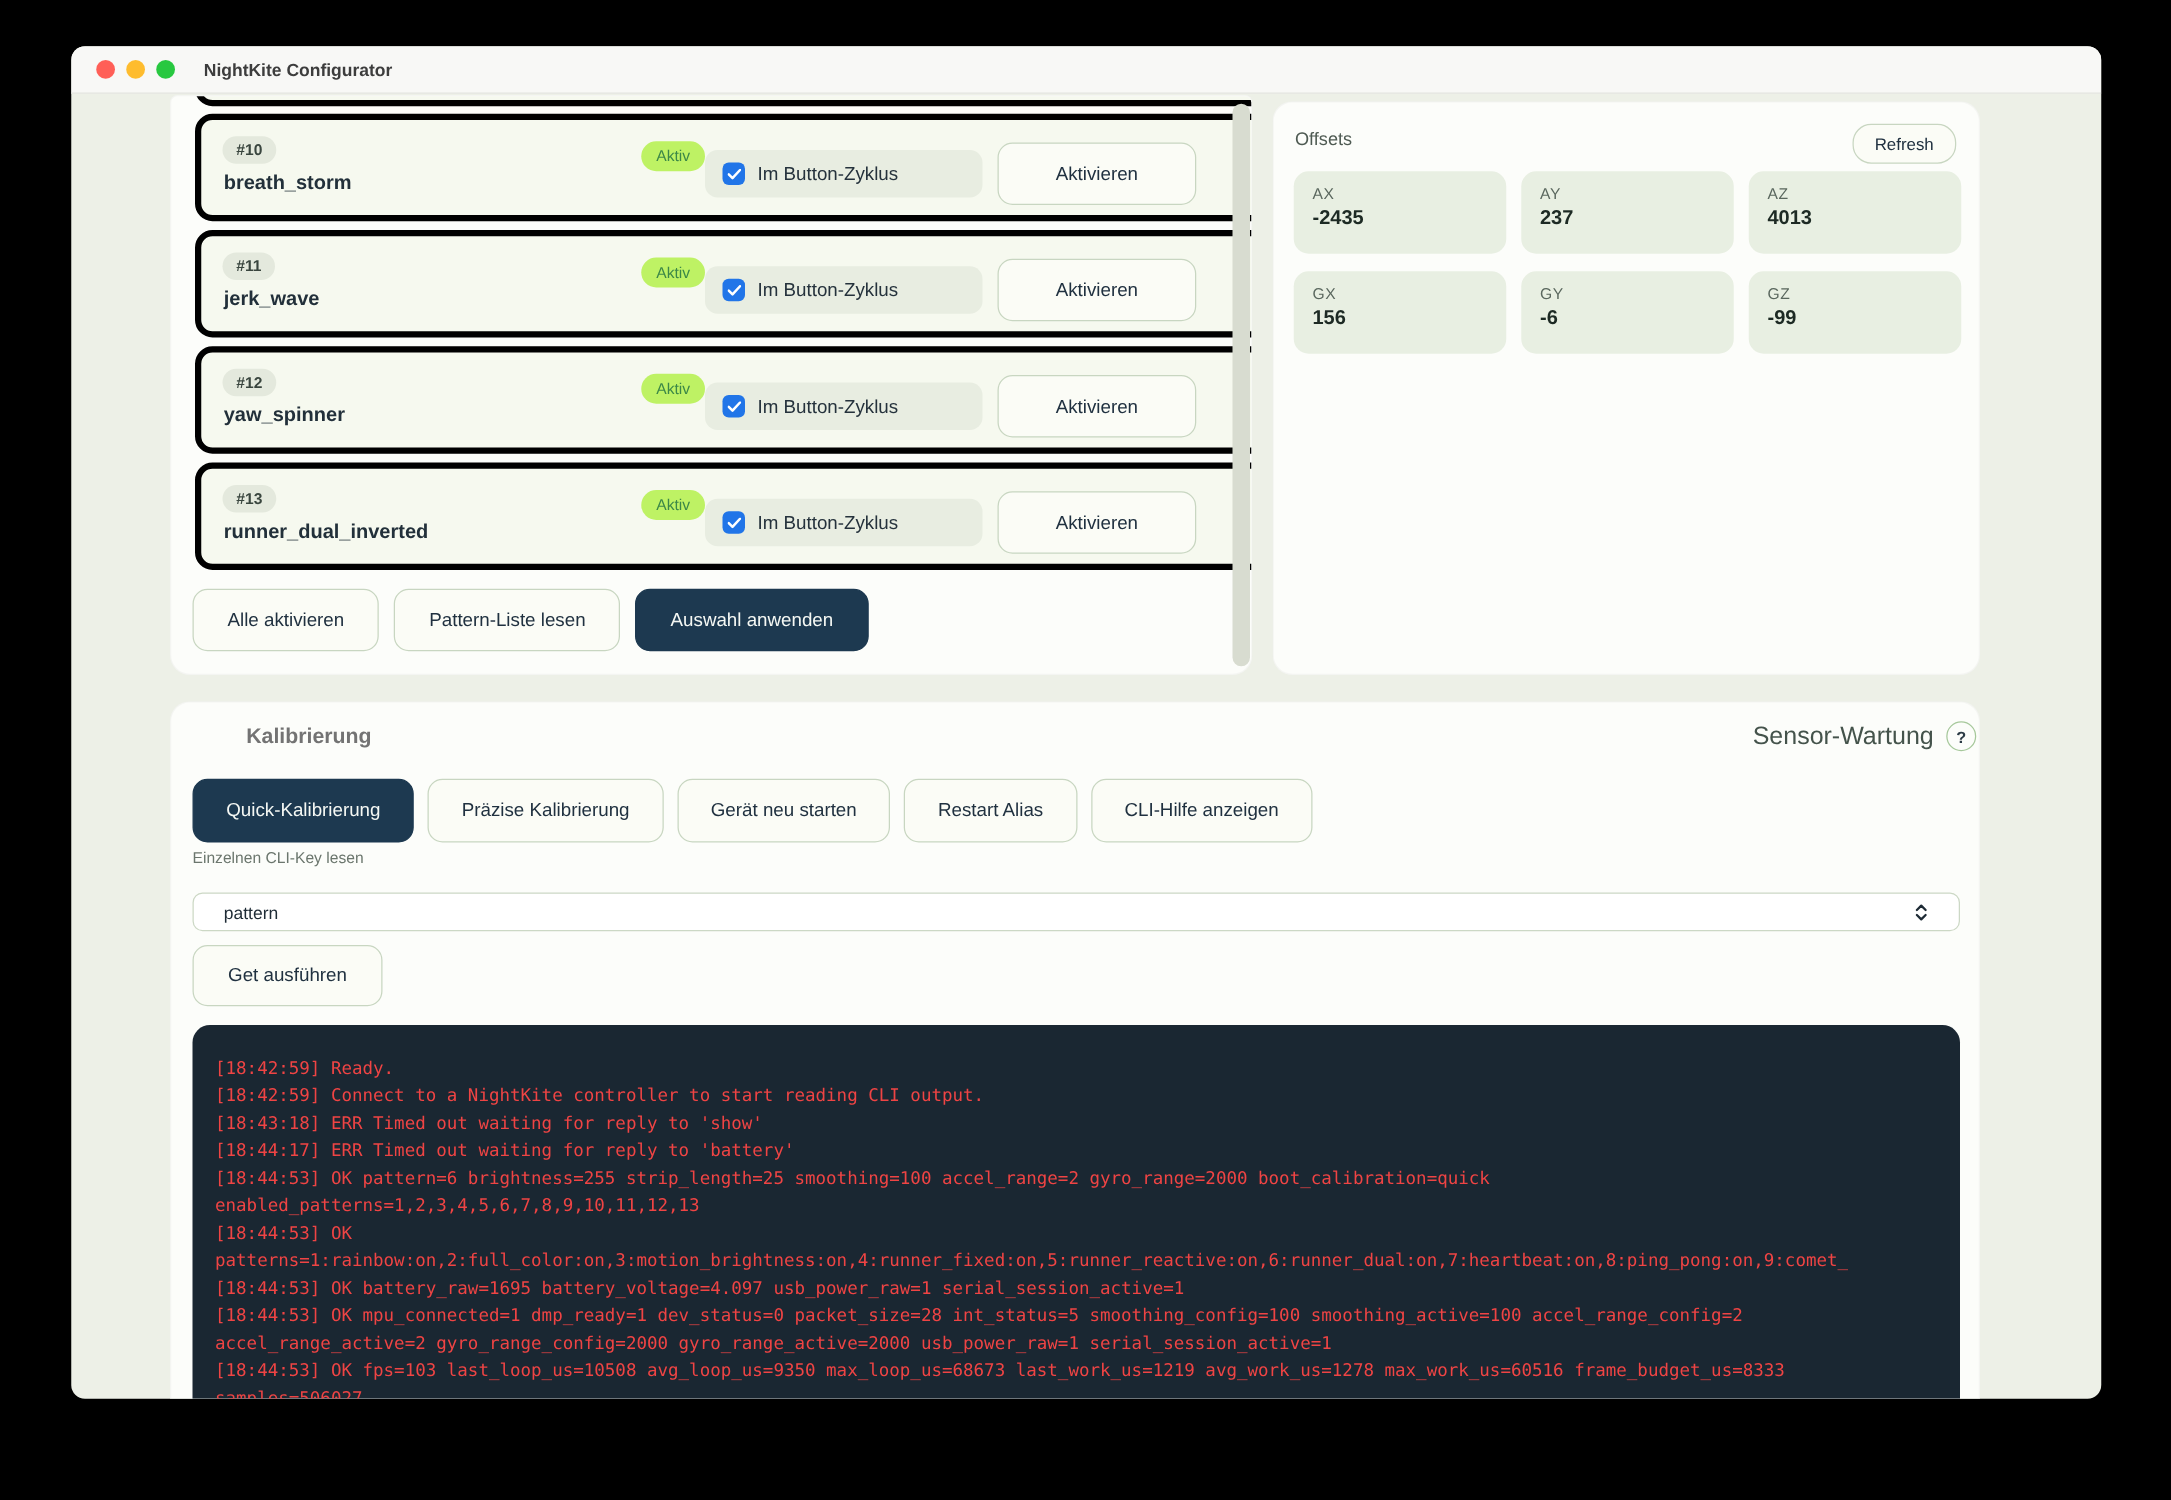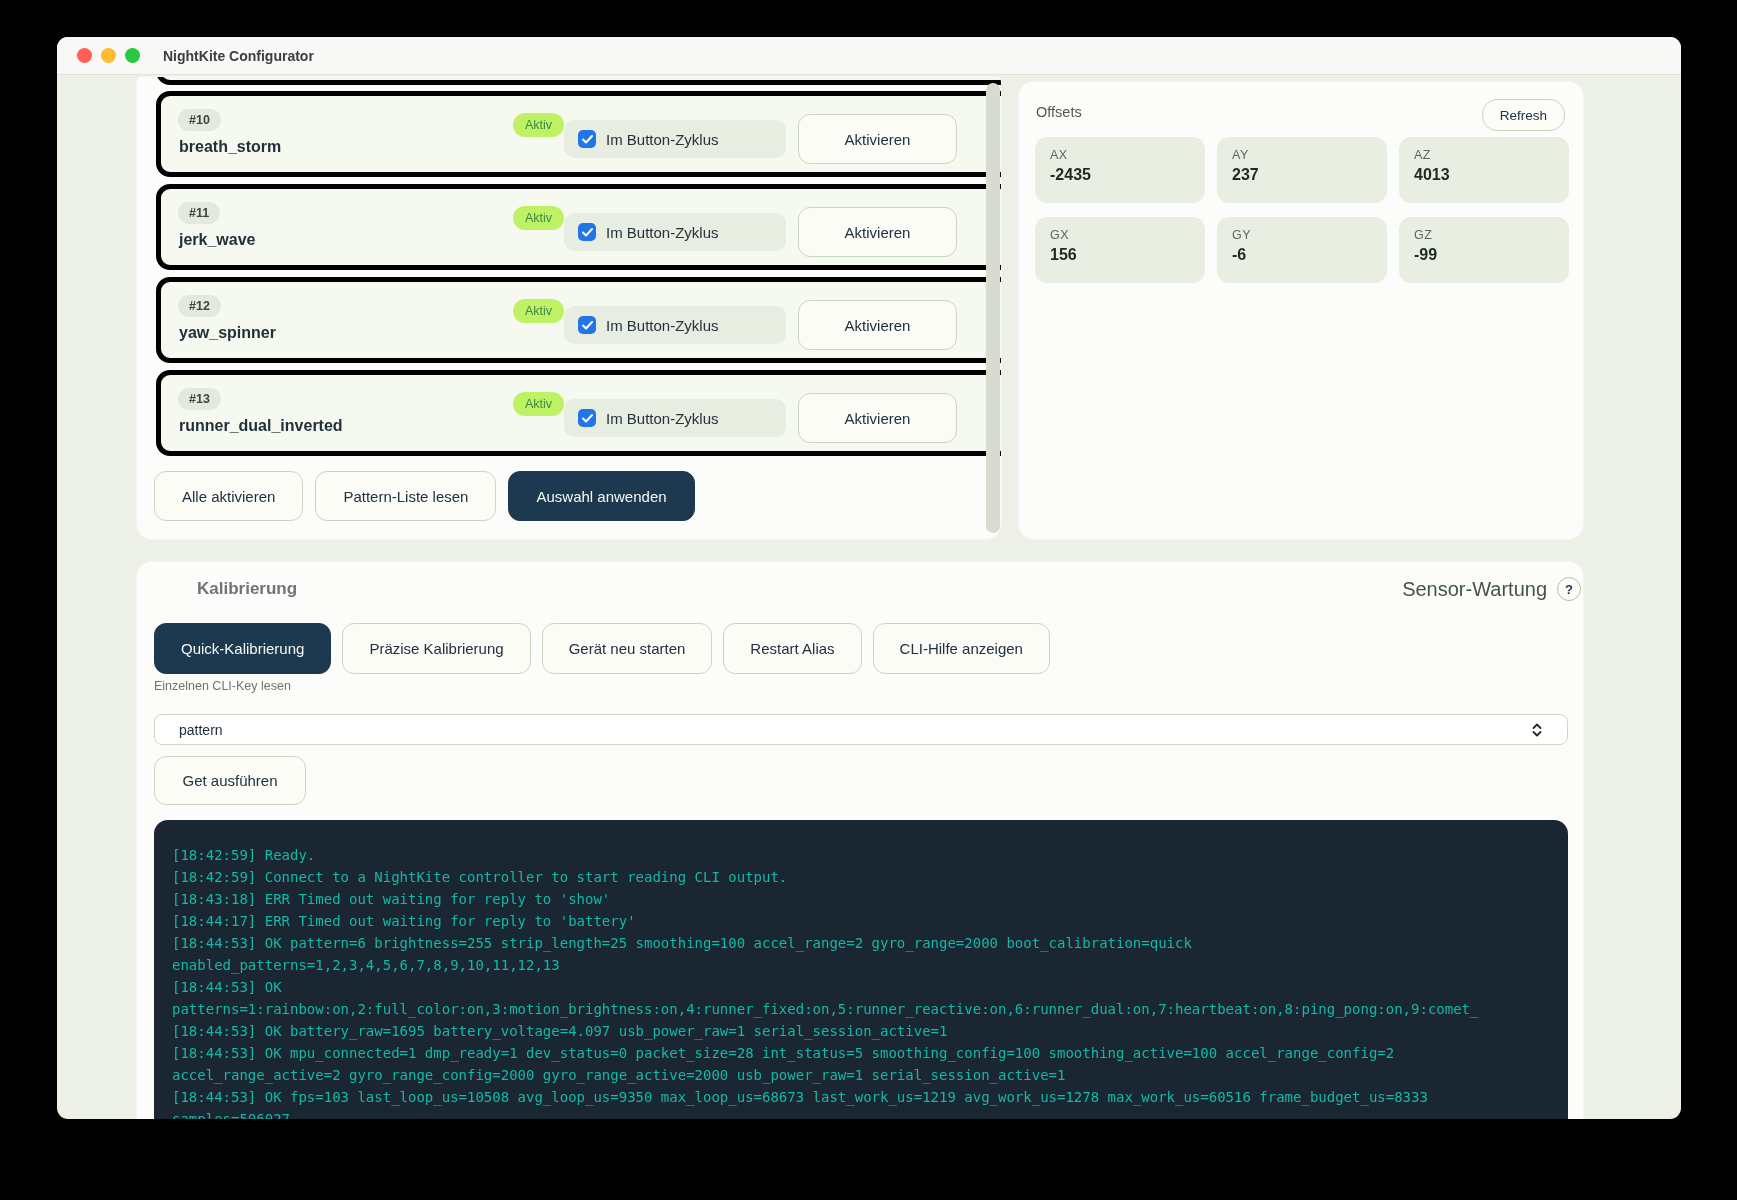--- a/index.html
+++ b/index.html
@@ -60,21 +60,21 @@
   .cal-buttons .btn{height:51px;padding:0 26px;font-size:15px;}
   .cli-key-label{position:absolute;left:17px;top:117px;font-size:12.5px;color:#6b766d;}
   .key-select{position:absolute;left:17px;top:152px;width:1414px;height:31px;background:#fff;
     border:1px solid #ccd8c5;border-radius:8px;box-sizing:border-box;display:flex;align-items:center;
     padding:0 24px;justify-content:space-between;}
   .key-select .val{font-size:14px;color:#1e2b35;}
   .get-btn{position:absolute;left:17px;top:194px;width:152px;height:49px;font-size:15px;}
   
   .terminal{position:absolute;left:17px;top:258px;width:1414px;height:400px;background:#1a2732;
     border-radius:14px;box-sizing:border-box;padding:24px 18px;overflow:hidden;}
-  .tline{font-family:"DejaVu Sans Mono",monospace;font-size:14px;line-height:22px;color:#14b8a6;
+  .tline{font-family:"DejaVu Sans Mono",monospace;font-size:14px;line-height:22px;color:#ef4444;
     white-space:pre;overflow:hidden;}
 </style>
 </head>
 <body>
 
 <div class="window">
 
   <div class="titlebar">
     <div class="lights">
       <div class="light red"></div>

